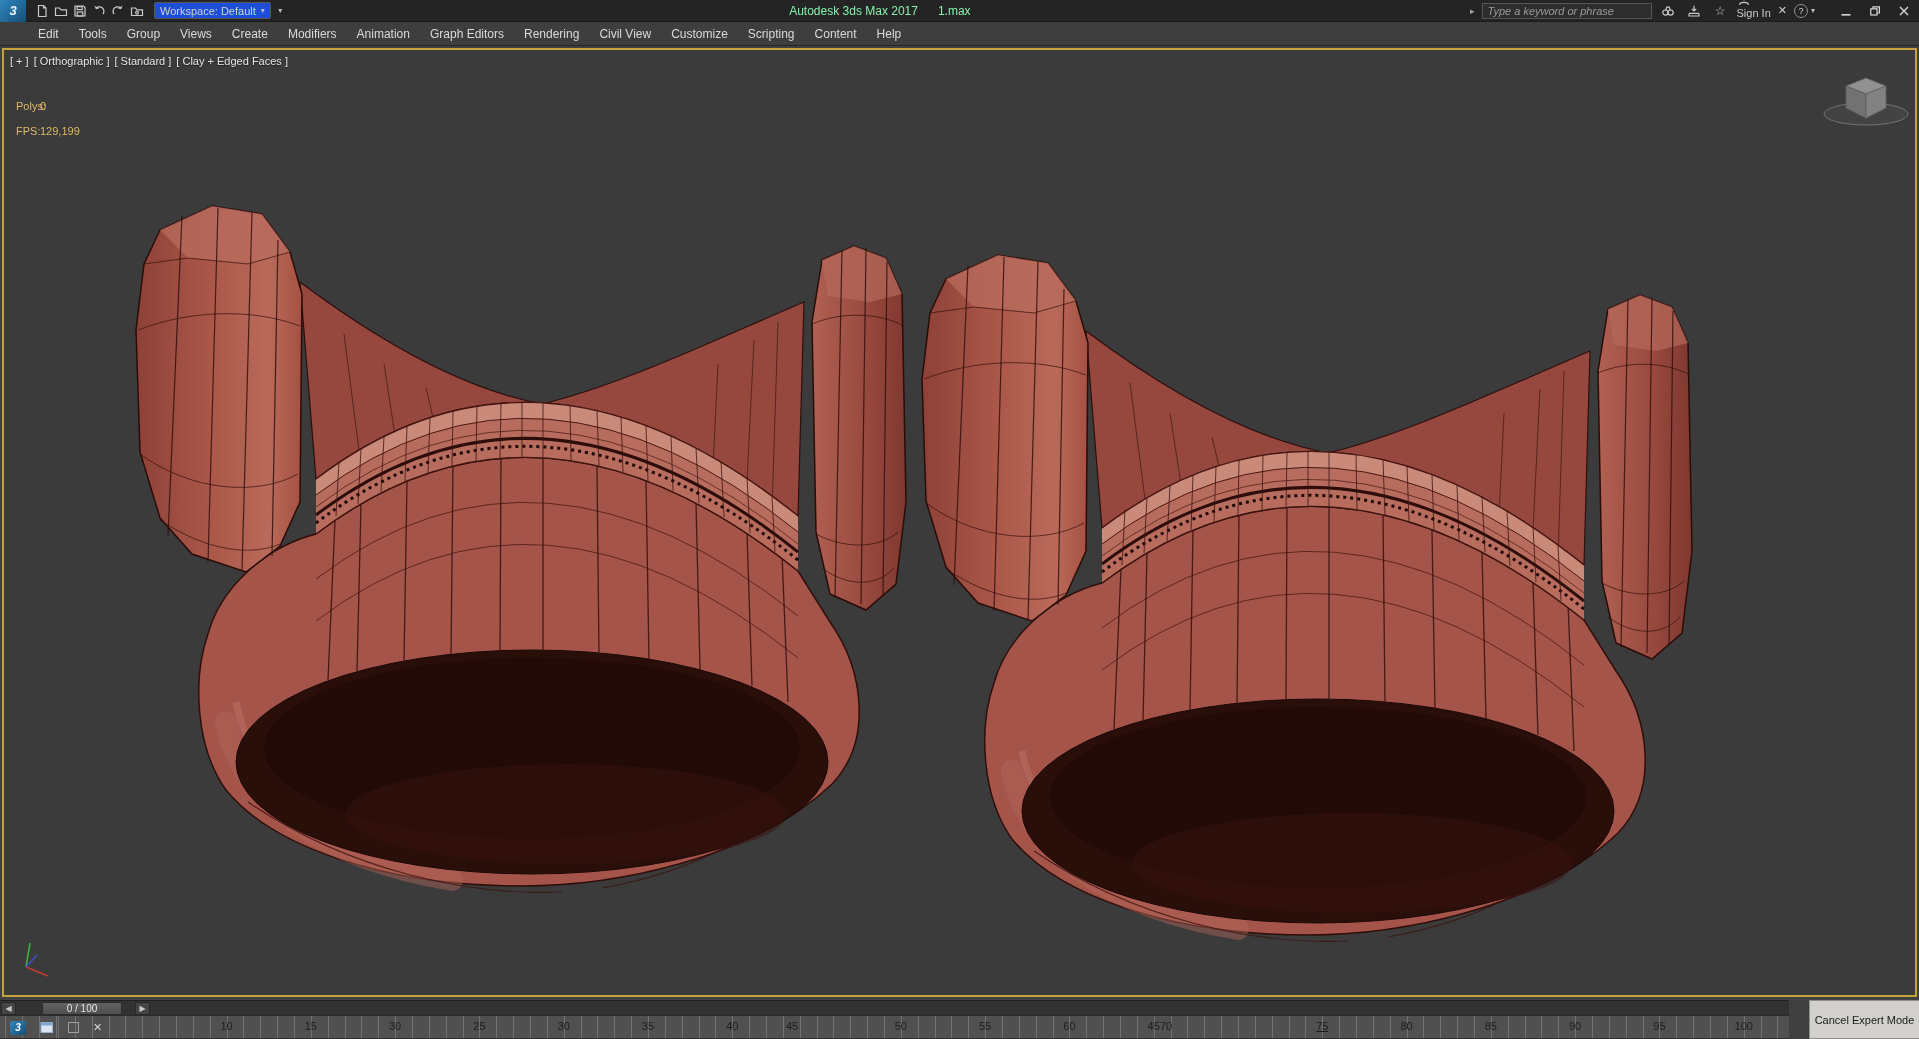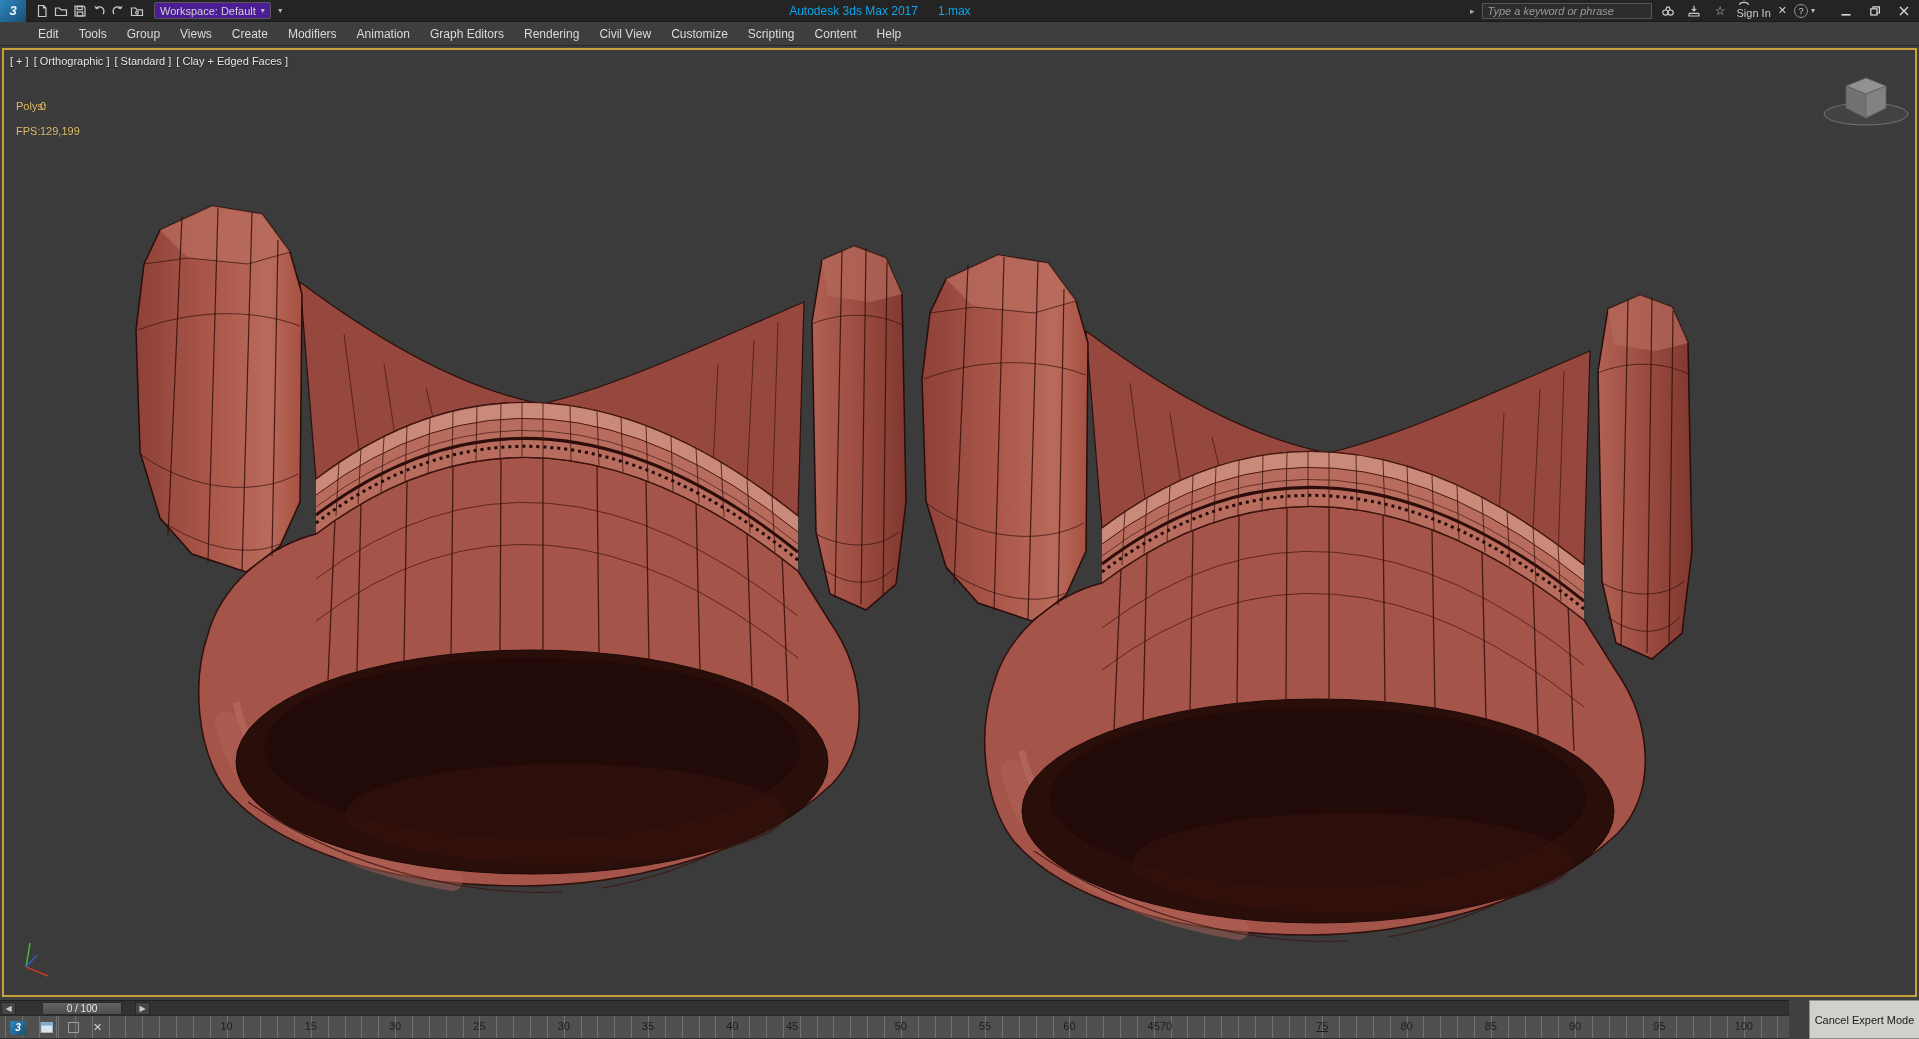--- a/index.html
+++ b/index.html
@@ -25,25 +25,25 @@
     font-weight: bold; font-size: 13px; font-style: italic;
   }
   .qat { display: flex; align-items: center; margin-left: 6px; }
   .tb-icon {
     width: 19px; height: 18px; display: flex; align-items: center; justify-content: center;
     border-radius: 2px; cursor: default;
   }
   .tb-icon svg { display: block; }
   .workspace-btn {
     margin-left: 8px; height: 17px; padding: 0 5px; display: flex; align-items: center; gap: 5px;
-    background: #4c1d95; border: 1px solid #585858; border-radius: 2px;
+    background: #1d4ed8; border: 1px solid #585858; border-radius: 2px;
     color: #d0d0d0; font-size: 11px;
   }
   .caret { font-size: 8px; color: #bdbdbd; }
-  .tb-title { flex: 1; text-align: center; color: #0ea5e9; font-size: 12px; white-space: nowrap; }
+  .tb-title { flex: 1; text-align: center; color: #86efac; font-size: 12px; white-space: nowrap; }
   .tb-title .file { margin-left: 20px; }
   .tb-right { display: flex; align-items: center; gap: 7px; padding-right: 6px; height: 100%; }
   .ic-toggle { font-size: 9px; color: #a8a8a8; }
   .searchbox input {
     width: 170px; height: 16px; background: #2d2d2d; border: 1px solid #555;
     color: #cfcfcf; font-size: 11px; font-style: italic; padding: 0 5px; outline: none;
     font-family: "Liberation Sans", sans-serif;
   }
   .searchbox input::placeholder { color: #9a9a9a; }
   .signin { display: flex; align-items: flex-start; gap: 0; color: #c8c8c8; font-size: 11px; flex-direction: column; }

